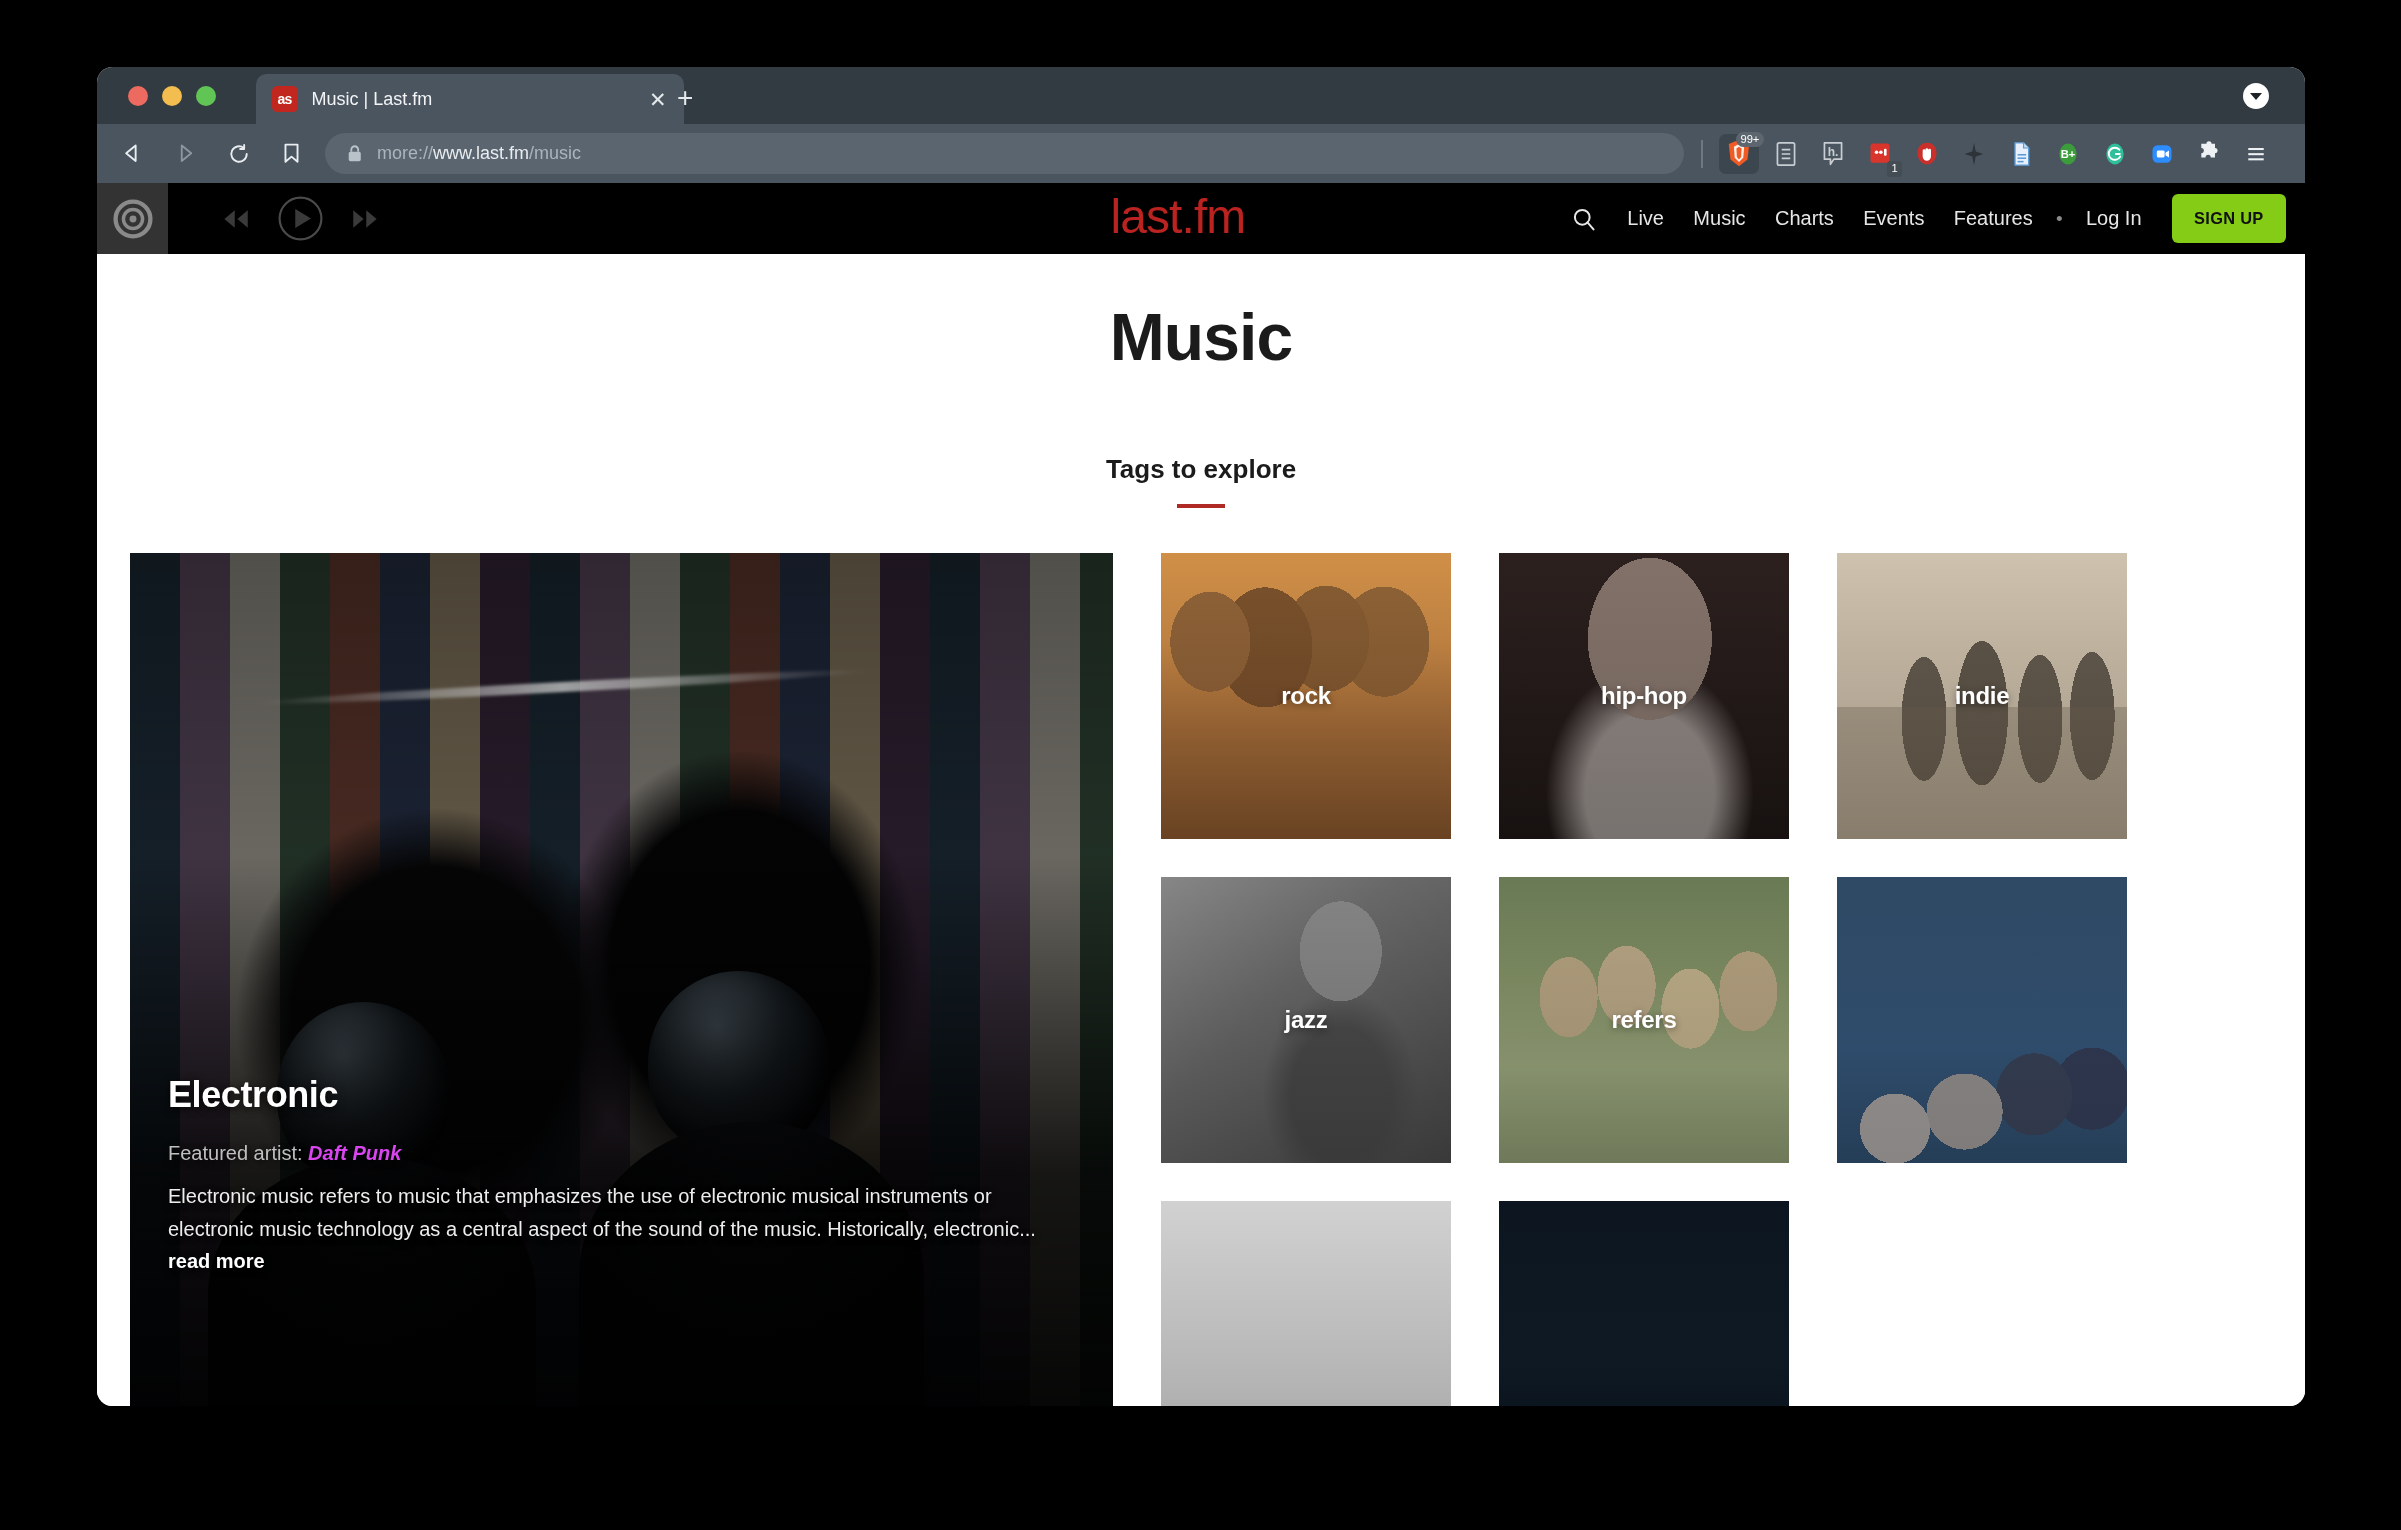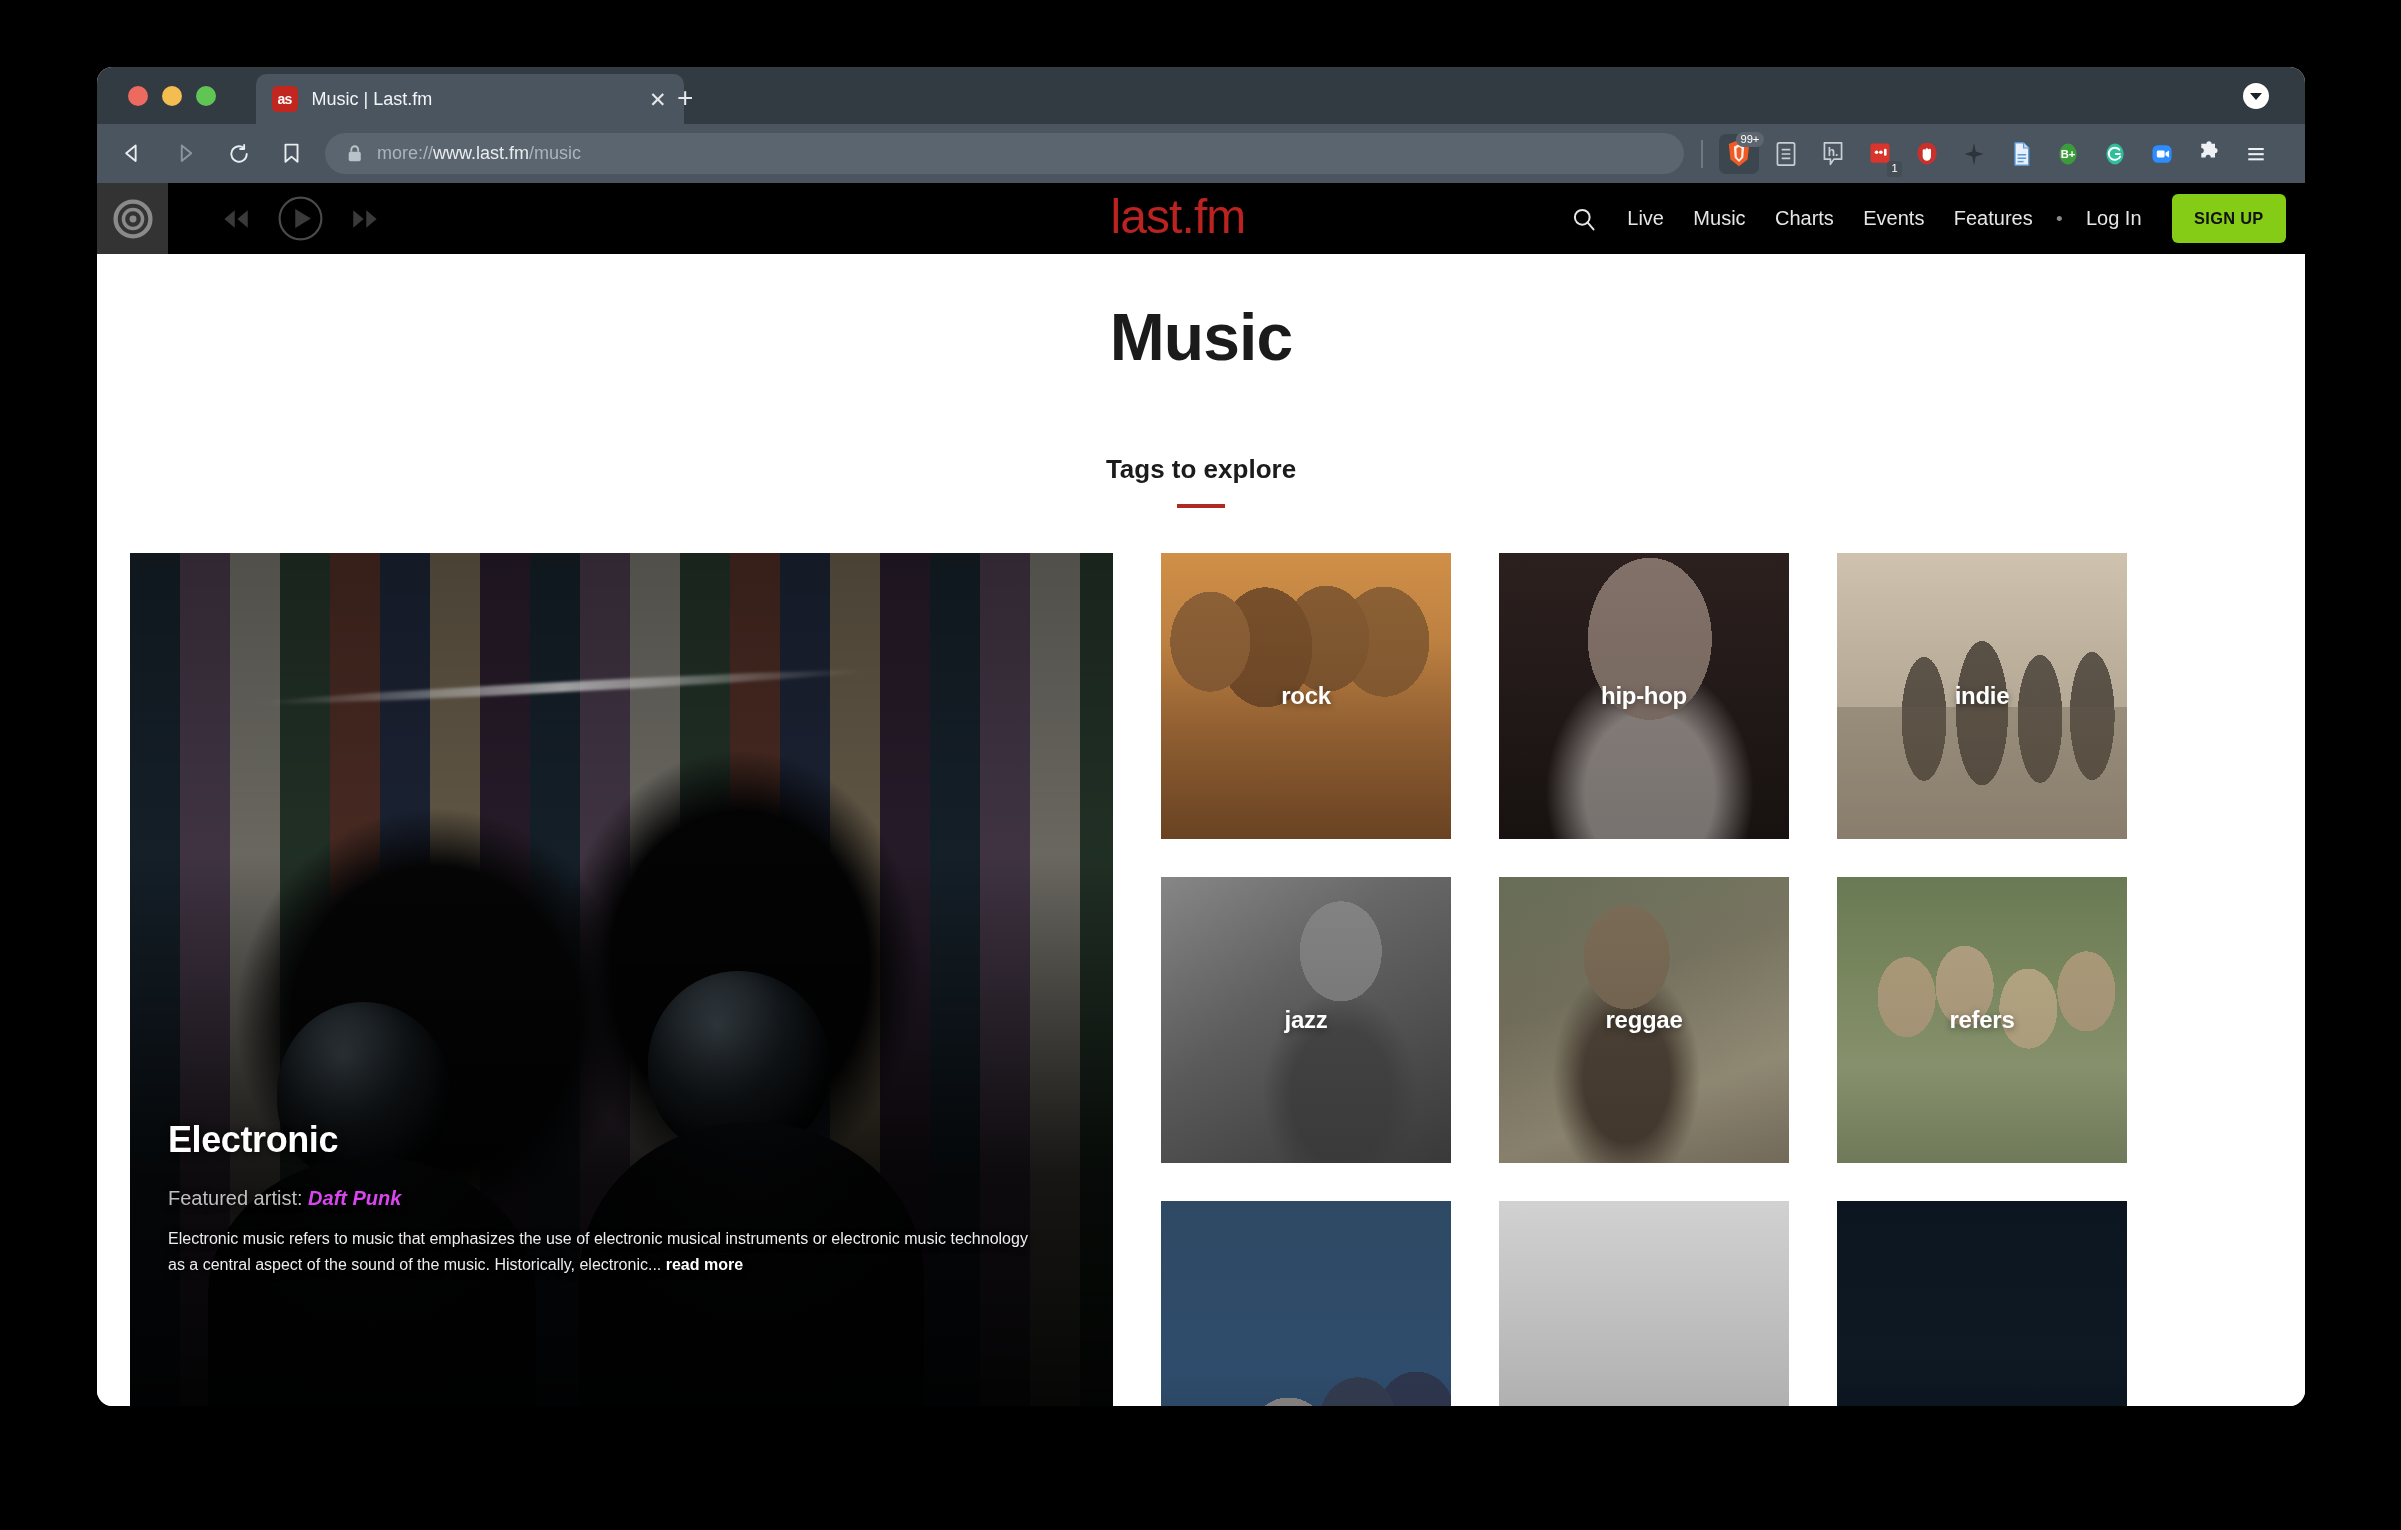--- a/index.html
+++ b/index.html
@@ -278,21 +278,21 @@
     font-size: 36px; font-weight: bold; letter-spacing: -0.4px;
     margin-bottom: 26px;
     text-shadow: 0 1.7px 8.6px rgba(0,0,0,.9);
   }
   .featured .feat-artist {
     font-size: 20px; color: #bfbfbf; margin-bottom: 15.5px;
     text-shadow: 0 1.7px 7px rgba(0,0,0,.9);
   }
   .featured .feat-artist b { color: #d946ef; font-style: italic; }
   .featured .desc {
-    font-size: 16px; line-height: 1.62; color: #ededed; max-width: 880px;
+    font-size: 20px; line-height: 1.62; color: #ededed; max-width: 880px;
     text-shadow: 0 1.7px 7px rgba(0,0,0,.9);
   }
   .featured .desc .more { color: #fff; font-weight: bold; cursor: pointer; }
 
   
   .tags {
     display: grid;
     grid-template-columns: repeat(3, 290px);
     grid-auto-rows: 286px;
     gap: 38px 48px;
@@ -656,25 +656,20 @@
             <div class="tint tint-indie"></div>
             <span class="label">indie</span>
           </div>
 
           <div class="tag-card">
             <div class="img art-jazz"></div>
             <div class="tint tint-jazz"></div>
             <span class="label">jazz</span>
           </div>
           <div class="tag-card">
-            <div class="img art-reggae"></div>
-            <div class="tint tint-reggae"></div>
-            <span class="label">reggae</span>
-          </div>
-          <div class="tag-card">
             <div class="img art-british"></div>
             <div class="tint tint-british"></div>
             <span class="label">refers</span>
           </div>
 
           <div class="tag-card">
             <div class="img art-r3a"></div>
             <div class="tint tint-r3a"></div>
             <span class="label"></span>
           </div>

